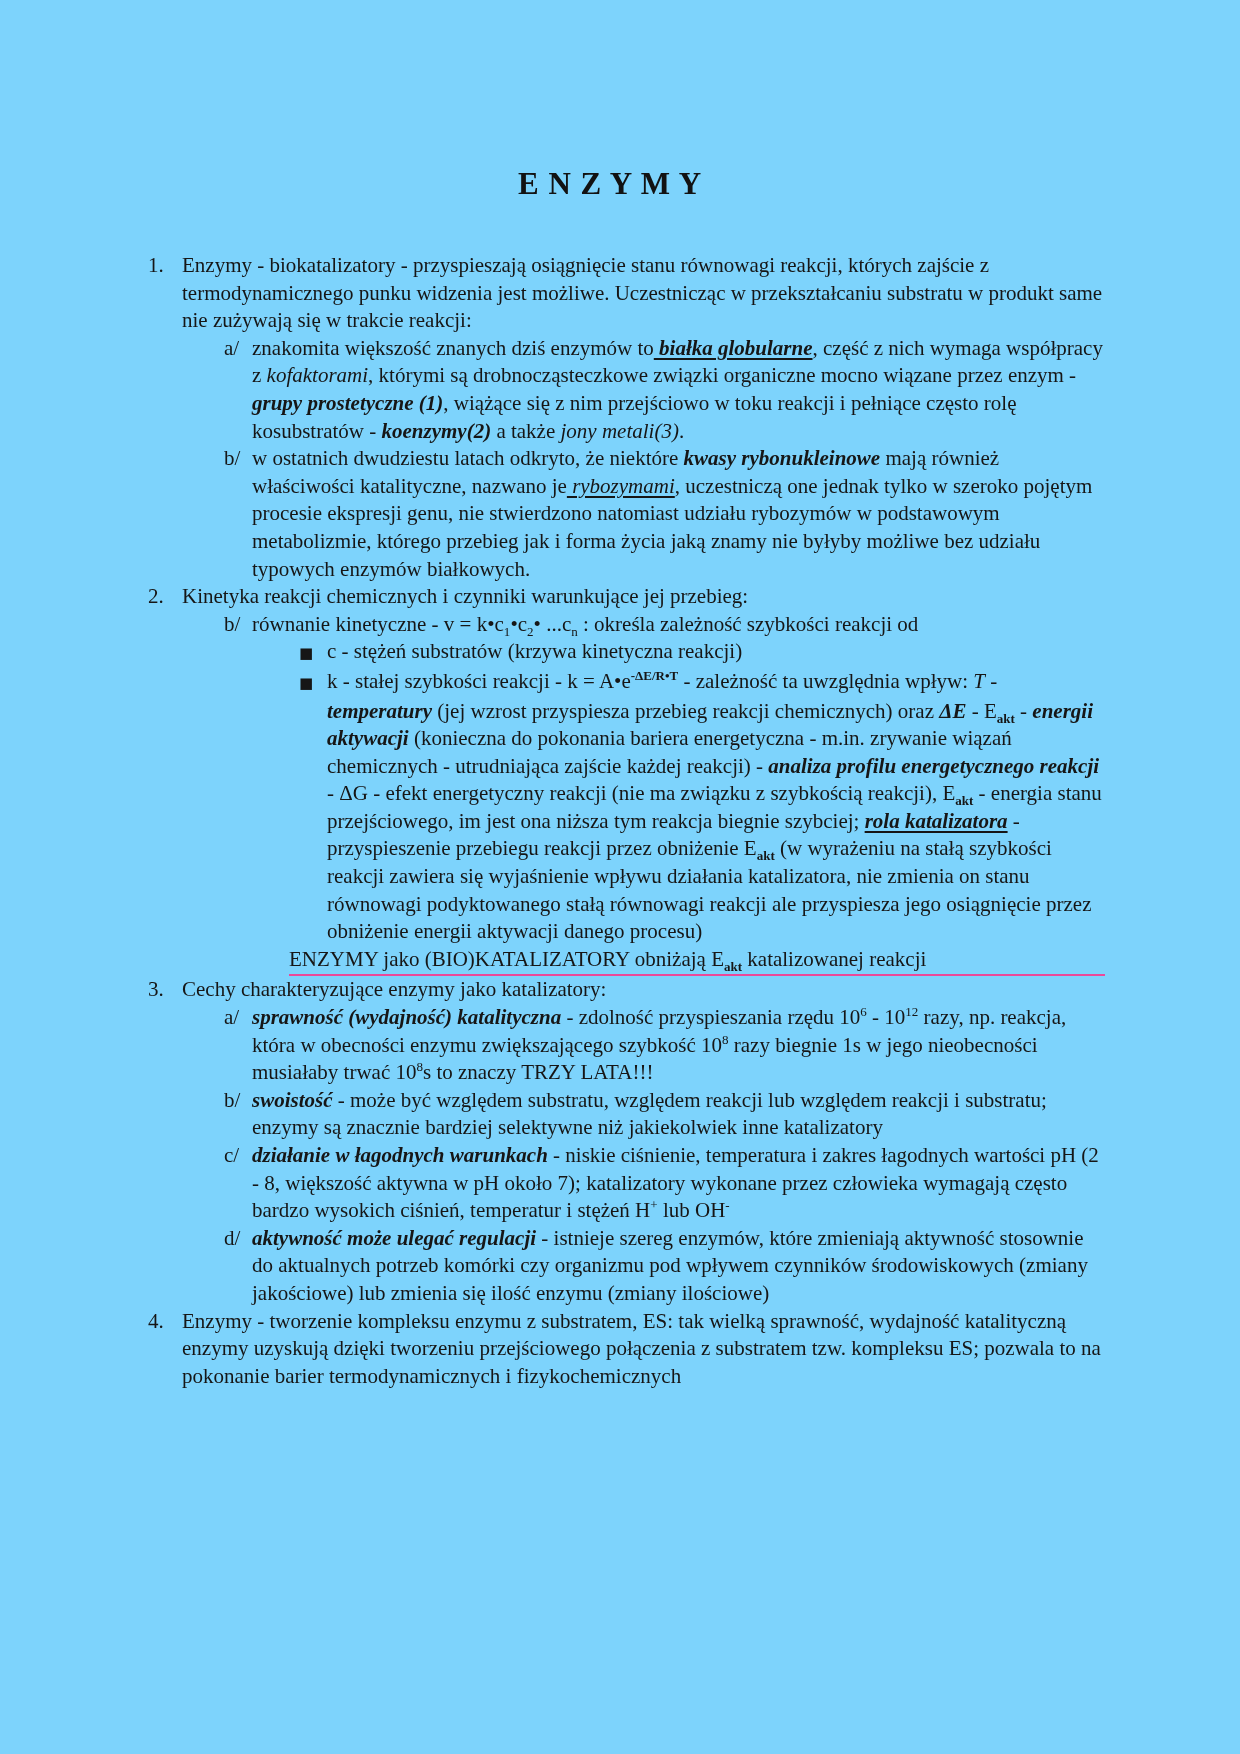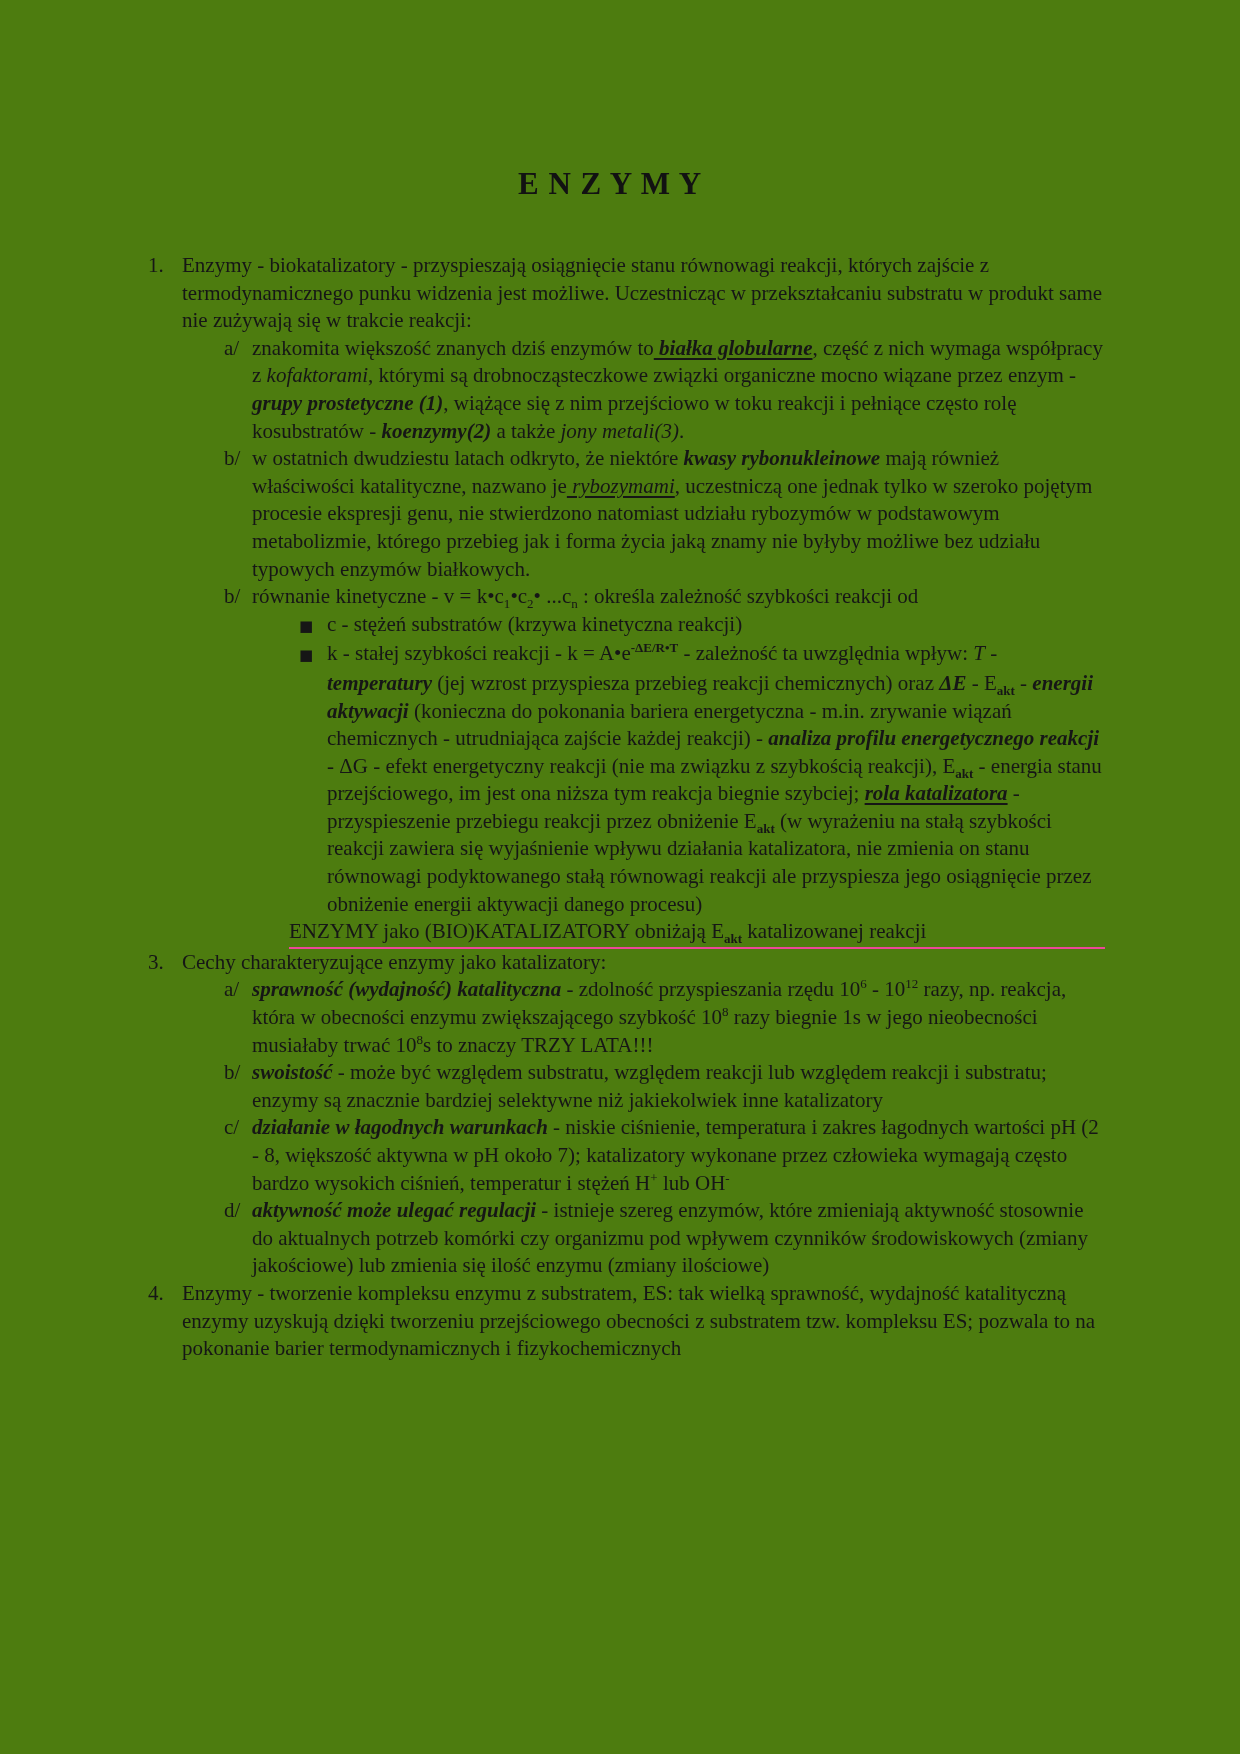--- a/index.html
+++ b/index.html
@@ -7,21 +7,21 @@
     width:1240px;height:1754px;
     font-family:"Liberation Serif","DejaVu Serif",serif;
     color:#161616;
     position:relative;
     overflow:hidden;
   }
   .page{
     position:absolute;inset:0;
     padding:140px 135px 8px 148px;
     box-sizing:border-box;
-    background:#4d7c0f;
+    background:#7dd3fc;
   }
   .title{
     text-align:center;
     font-weight:bold;
     font-size:31px;
     line-height:36px;
     margin:26px 33px 50px 0;
     letter-spacing:1px;
     color:#121212;
   }
@@ -50,26 +50,27 @@
 </style>
 </head>
 <body>
 
 <div class="page">
   <div class="title">E N Z Y M Y</div>
   <div>
       <div class="block l0"><span class="marker">1.</span><span class="content"><span class="s-n">Enzymy - biokatalizatory - przyspieszają osiągnięcie stanu równowagi reakcji, których zajście z termodynamicznego punku widzenia jest możliwe. Uczestnicząc w przekształcaniu substratu w produkt same nie zużywają się w trakcie reakcji:</span></span></div>
       <div class="block l1"><span class="marker">a/</span><span class="content"><span class="s-n">znakomita większość znanych dziś enzymów to</span><span class="s-biu"> białka globularne</span><span class="s-n">, część z nich wymaga współpracy z </span><span class="s-i">kofaktorami</span><span class="s-n">, którymi są drobnocząsteczkowe związki organiczne mocno wiązane przez enzym - </span><span class="s-bi">grupy prostetyczne (1)</span><span class="s-n">, wiążące się z nim przejściowo w toku reakcji i pełniące często rolę kosubstratów - </span><span class="s-bi">koenzymy(2)</span><span class="s-n"> a także </span><span class="s-i">jony metali(3)</span><span class="s-n">.</span></span></div>
       <div class="block l1"><span class="marker">b/</span><span class="content"><span class="s-n">w ostatnich dwudziestu latach odkryto, że niektóre </span><span class="s-bi">kwasy rybonukleinowe</span><span class="s-n"> mają również właściwości katalityczne, nazwano je</span><span class="s-iu"> rybozymami</span><span class="s-n">, uczestniczą one jednak tylko w szeroko pojętym procesie ekspresji genu, nie stwierdzono natomiast udziału rybozymów w podstawowym metabolizmie, którego przebieg jak i forma życia jaką znamy nie byłyby możliwe bez udziału typowych enzymów białkowych.</span></span></div>
+      <div class="block l0"><span class="marker">2.</span><span class="content"><span class="s-n">Kinetyka reakcji chemicznych i czynniki warunkujące jej przebieg:</span></span></div>
       <div class="block l1"><span class="marker">b/</span><span class="content"><span class="s-n">równanie kinetyczne - v = k•c</span><sub class="s-sub">1</sub><span class="s-n">•c</span><sub class="s-sub">2</sub><span class="s-n">• ...c</span><sub class="s-sub">n</sub><span class="s-n"> : określa zależność szybkości reakcji od</span></span></div>
       <div class="block l2"><span class="marker sq">■</span><span class="content"><span class="s-n">c - stężeń substratów (krzywa kinetyczna reakcji)</span></span></div>
       <div class="block l2"><span class="marker sq">■</span><span class="content"><span class="s-n">k - stałej szybkości reakcji - k = A•e</span><sup class="s-sup s-b">-ΔE/R•T</sup><span class="s-n"> - zależność ta uwzględnia wpływ: </span><span class="s-i">T</span><span class="s-n"> - </span><span class="s-bi">temperatury</span><span class="s-n"> (jej wzrost przyspiesza przebieg reakcji chemicznych) oraz </span><span class="s-bi">ΔE</span><span class="s-n"> - E</span><sub class="s-sub s-b">akt</sub><span class="s-n"> - </span><span class="s-bi">energii aktywacji</span><span class="s-n"> (konieczna do pokonania bariera energetyczna - m.in. zrywanie wiązań chemicznych - utrudniająca zajście każdej reakcji) - </span><span class="s-bi">analiza profilu energetycznego reakcji</span><span class="s-n"> - ΔG - efekt energetyczny reakcji (nie ma związku z szybkością reakcji), E</span><sub class="s-sub s-b">akt</sub><span class="s-n"> - energia stanu przejściowego, im jest ona niższa tym reakcja biegnie szybciej; </span><span class="s-biu">rola katalizatora</span><span class="s-n"> - przyspieszenie przebiegu reakcji przez obniżenie E</span><sub class="s-sub s-b">akt</sub><span class="s-n"> (w wyrażeniu na stałą szybkości reakcji zawiera się wyjaśnienie wpływu działania katalizatora, nie zmienia on stanu równowagi podyktowanego stałą równowagi reakcji ale przyspiesza jego osiągnięcie przez obniżenie energii aktywacji danego procesu)</span></span></div>
       <div class="block lu">
         <span class="content"><span class="s-n">ENZYMY jako (BIO)KATALIZATORY obniżają E</span><sub class="s-sub s-b">akt</sub><span class="s-n"> katalizowanej reakcji</span></span>
       </div>
       <div class="block l0"><span class="marker">3.</span><span class="content"><span class="s-n">Cechy charakteryzujące enzymy jako katalizatory:</span></span></div>
       <div class="block l1"><span class="marker">a/</span><span class="content"><span class="s-bi">sprawność (wydajność) katalityczna</span><span class="s-n"> - zdolność przyspieszania rzędu 10</span><sup class="s-sup">6</sup><span class="s-n"> - 10</span><sup class="s-sup">12</sup><span class="s-n"> razy, np. reakcja, która w obecności enzymu zwiększającego szybkość 10</span><sup class="s-sup">8</sup><span class="s-n"> razy biegnie 1s w jego nieobecności musiałaby trwać 10</span><sup class="s-sup">8</sup><span class="s-n">s to znaczy TRZY LATA!!!</span></span></div>
       <div class="block l1"><span class="marker">b/</span><span class="content"><span class="s-bi">swoistość</span><span class="s-n"> - może być względem substratu, względem reakcji lub względem reakcji i substratu; enzymy są znacznie bardziej selektywne niż jakiekolwiek inne katalizatory</span></span></div>
       <div class="block l1"><span class="marker">c/</span><span class="content"><span class="s-bi">działanie w łagodnych warunkach</span><span class="s-n"> - niskie ciśnienie, temperatura i zakres łagodnych wartości pH (2 - 8, większość aktywna w pH około 7); katalizatory wykonane przez człowieka wymagają często bardzo wysokich ciśnień, temperatur i stężeń H</span><sup class="s-sup">+</sup><span class="s-n"> lub OH</span><sup class="s-sup">-</sup></span></div>
       <div class="block l1"><span class="marker">d/</span><span class="content"><span class="s-bi">aktywność może ulegać regulacji</span><span class="s-n"> - istnieje szereg enzymów, które zmieniają aktywność stosownie do aktualnych potrzeb komórki czy organizmu pod wpływem czynników środowiskowych (zmiany jakościowe) lub zmienia się ilość enzymu (zmiany ilościowe)</span></span></div>
-      <div class="block l0"><span class="marker">4.</span><span class="content"><span class="s-n">Enzymy - tworzenie kompleksu enzymu z substratem, ES: tak wielką sprawność, wydajność katalityczną enzymy uzyskują dzięki tworzeniu przejściowego obecności z substratem tzw. kompleksu ES; pozwala to na pokonanie barier termodynamicznych i fizykochemicznych</span></span></div>
+      <div class="block l0"><span class="marker">4.</span><span class="content"><span class="s-n">Enzymy - tworzenie kompleksu enzymu z substratem, ES: tak wielką sprawność, wydajność katalityczną enzymy uzyskują dzięki tworzeniu przejściowego połączenia z substratem tzw. kompleksu ES; pozwala to na pokonanie barier termodynamicznych i fizykochemicznych</span></span></div>
     </div>
 </div>
 
 </body></html>

